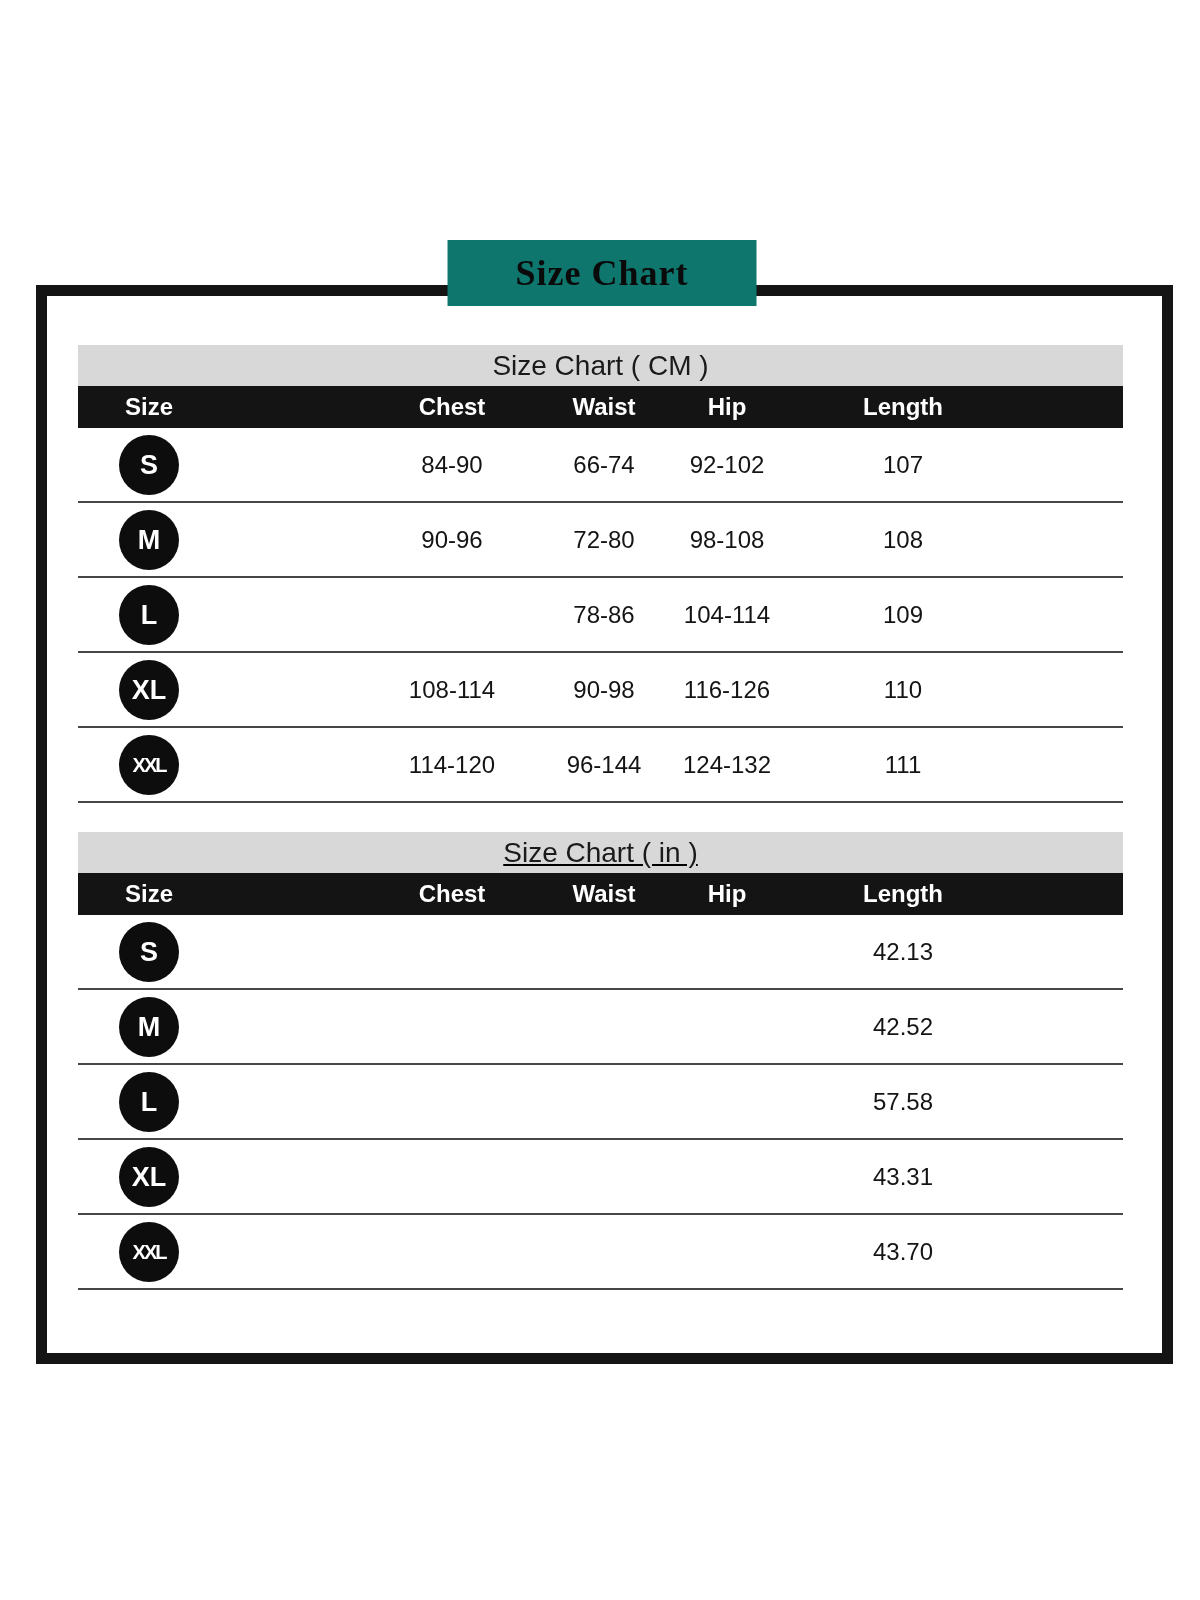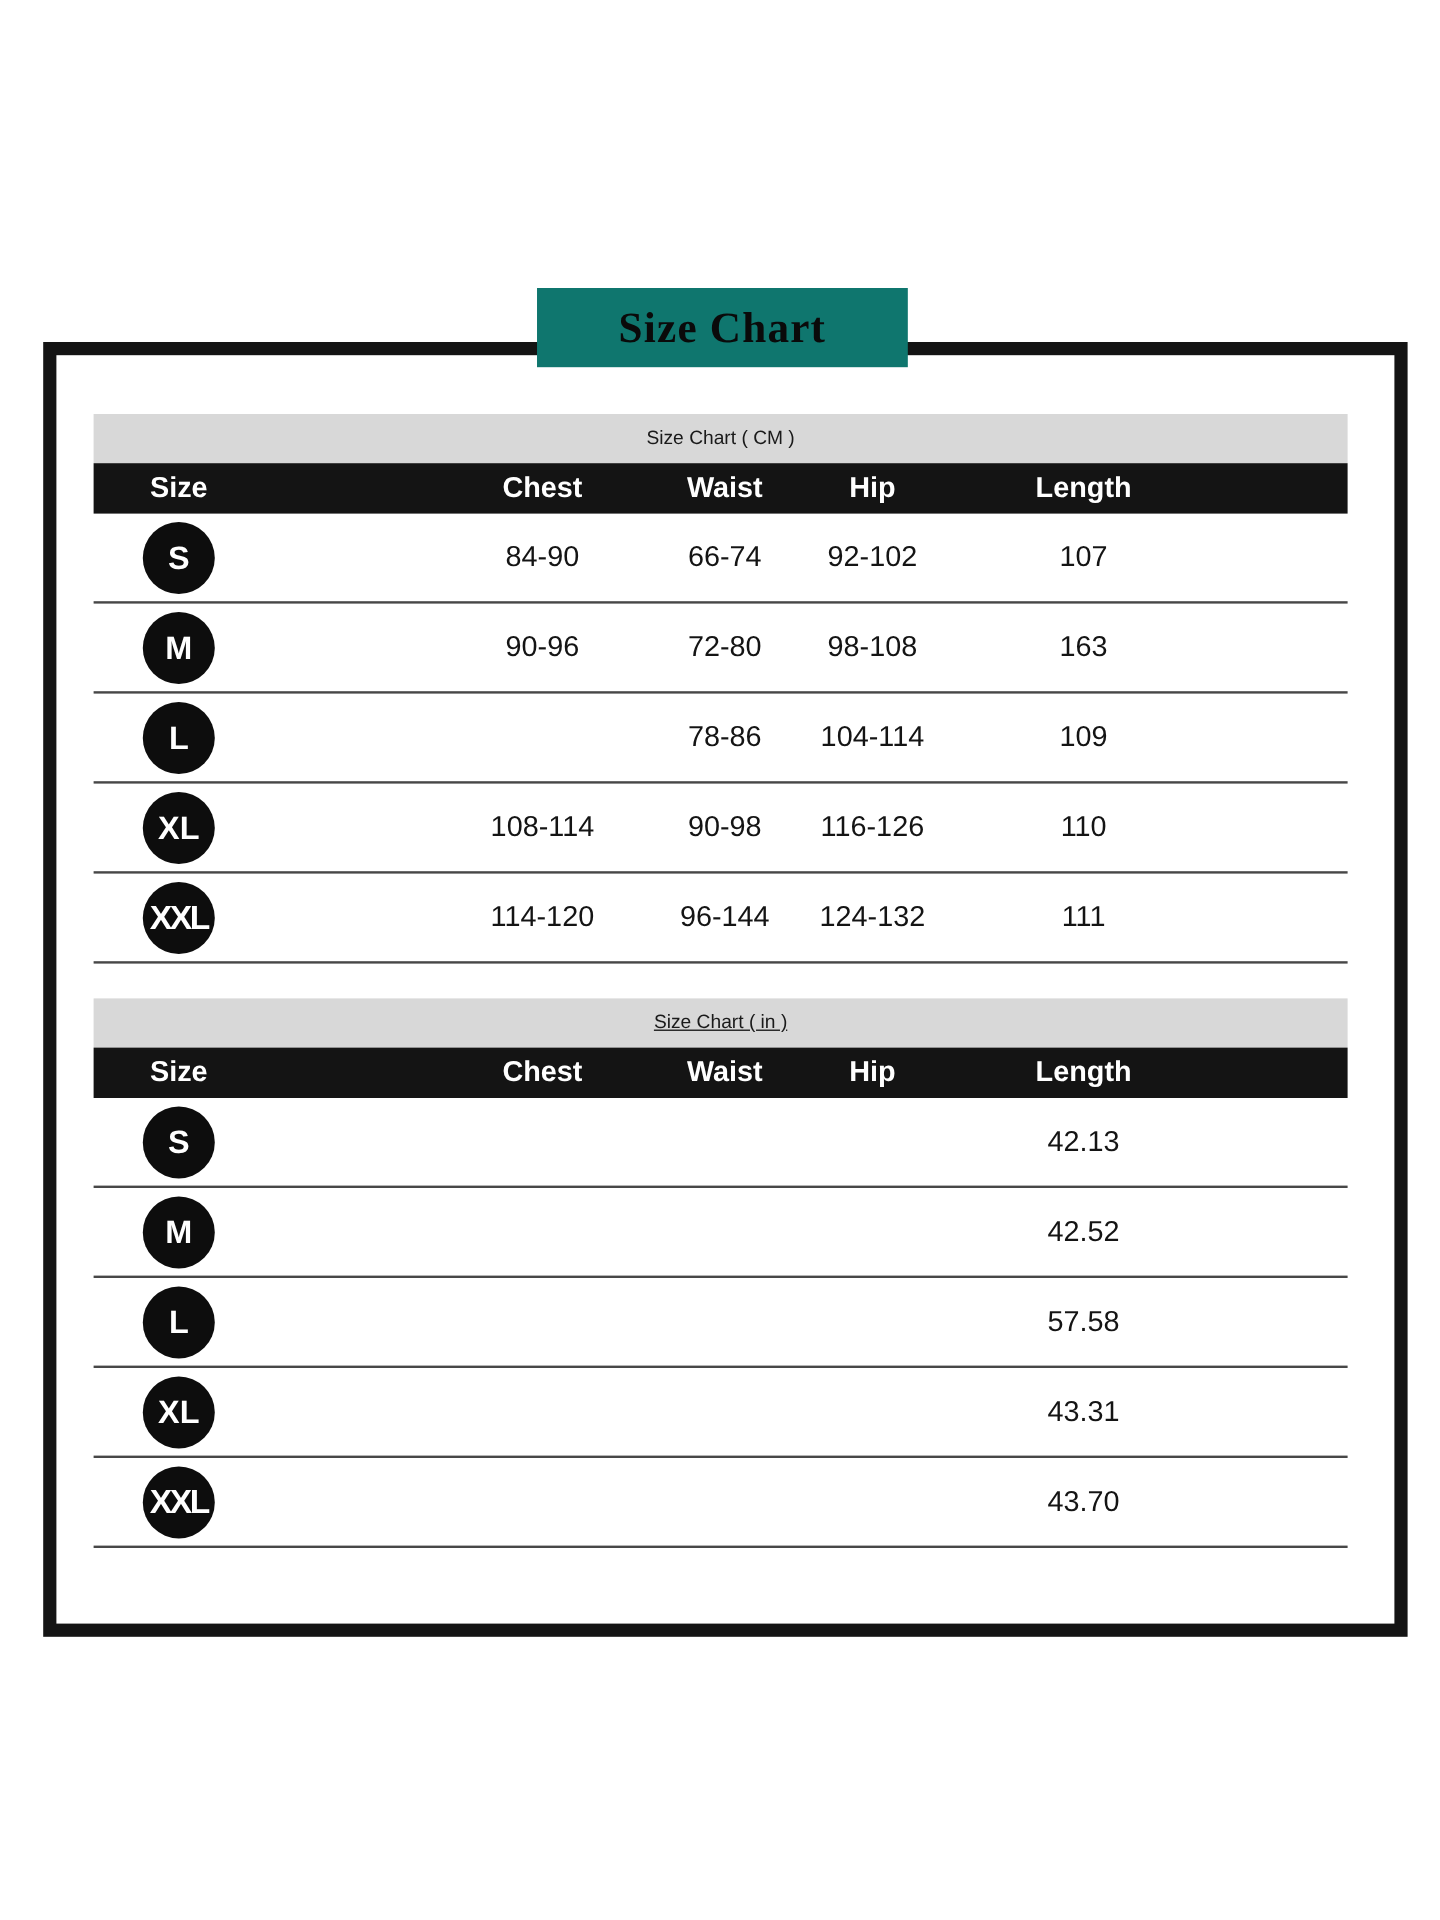--- a/index.html
+++ b/index.html
@@ -32,21 +32,21 @@
 
   
   .size-table { position:absolute; left:78px; width:1045px; z-index:1; }
   .t-cm { top:345px; }
   .t-in { top:832px;text-decoration:underline; }
 
   .bar-title {
     height:41px; line-height:41px;
     background:#d8d8d8;
     text-align:center;
-    font-size:16px; color:#1a1a1a;
+    font-size:28px; color:#1a1a1a;
   }
   .bar-head { position:relative; height:42px; background:#141414; }
 
   .row { position:relative; height:75px; border-bottom:2px solid #474747; }
 
   .cell { position:absolute; top:0; text-align:center; }
   .c0 { left:0;     width:142px; }
   .c1 { left:299px; width:150px; }
   .c2 { left:451px; width:150px; }
   .c3 { left:574px; width:150px; }
@@ -57,21 +57,21 @@
   .row .c0 { line-height:normal; }
 
   .badge {
     display:inline-flex; align-items:center; justify-content:center;
     width:60px; height:60px; margin-top:7px;
     border-radius:50%;
     background:#0d0d0d;
     color:#ffffff; font-weight:700; font-size:27px;
     vertical-align:top;
   }
-  .badge.tight { font-size:28px; letter-spacing:-2px; }
+  .badge.tight { font-size:20px; letter-spacing:-2px; }
 </style>
 </head>
 <body>
 
 <div class="frame"></div>
 
 <div class="main-title">Size Chart</div>
 
 <section class="size-table t-cm">
   <div class="bar-title">Size Chart ( CM )</div>
@@ -90,21 +90,21 @@
     <div class="cell c2">66-74</div>
     <div class="cell c3">92-102</div>
     <div class="cell c4">107</div>
   </div>
 
   <div class="row">
     <div class="cell c0"><span class="badge">M</span></div>
     <div class="cell c1">90-96</div>
     <div class="cell c2">72-80</div>
     <div class="cell c3">98-108</div>
-    <div class="cell c4">163</div>
+    <div class="cell c4">108</div>
   </div>
 
   <div class="row">
     <div class="cell c0"><span class="badge">L</span></div>
     <div class="cell c2">78-86</div>
     <div class="cell c3">104-114</div>
     <div class="cell c4">109</div>
   </div>
 
   <div class="row">

